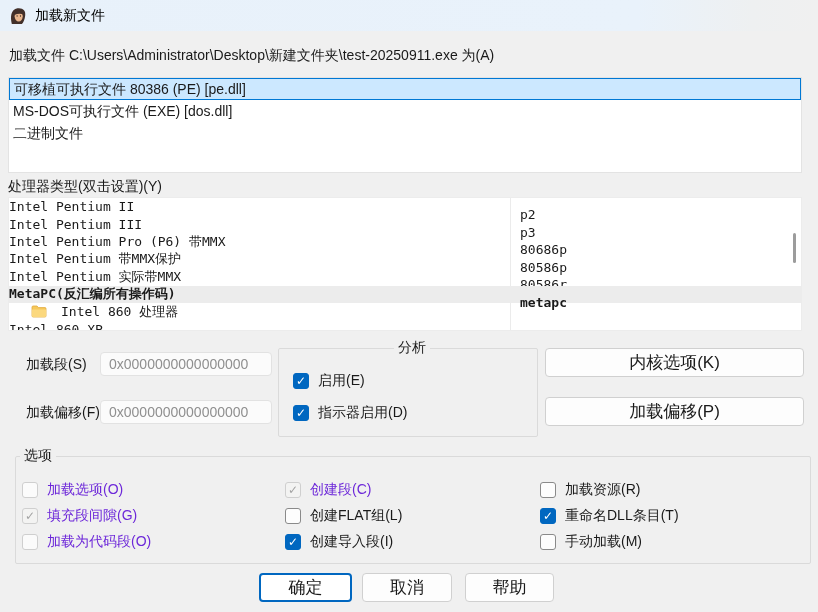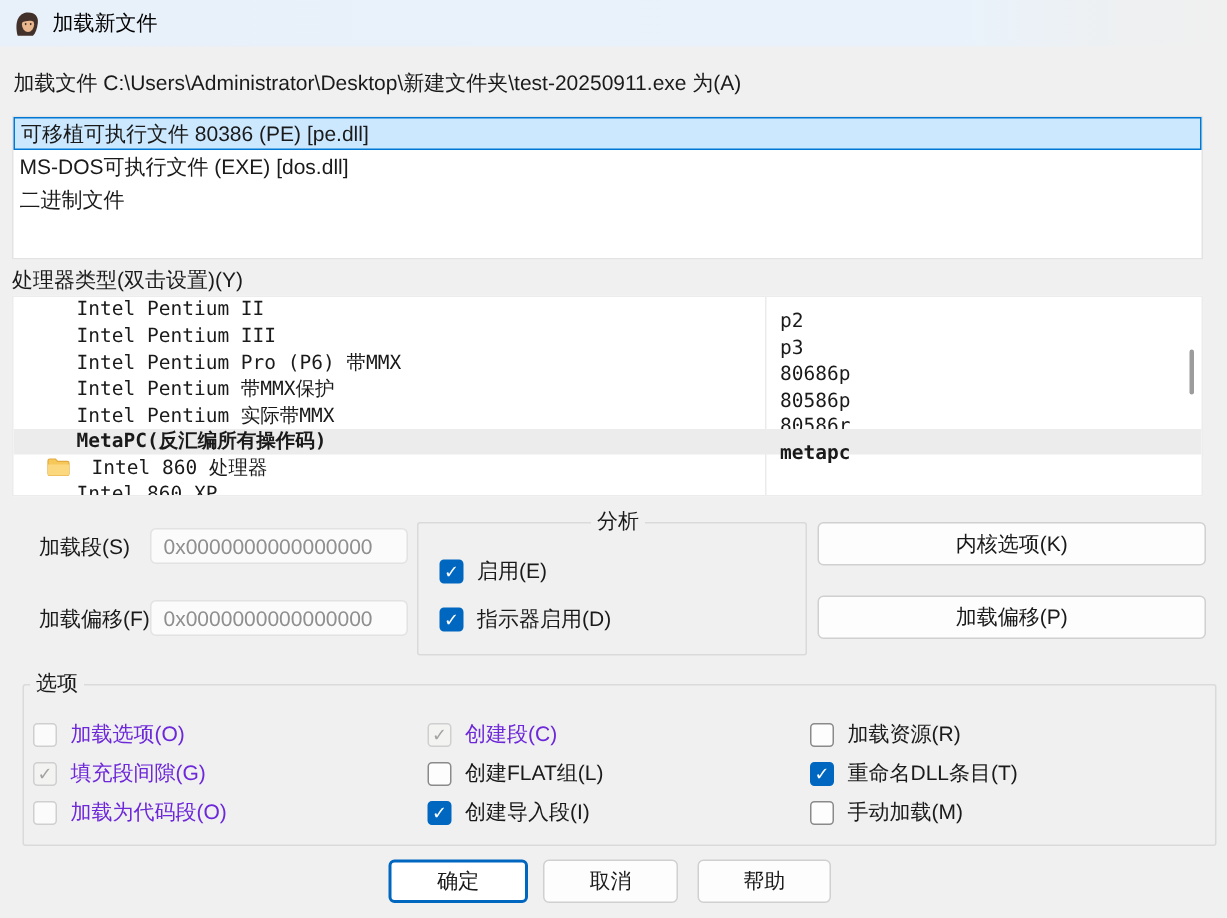--- a/index.html
+++ b/index.html
@@ -25,21 +25,21 @@
            box-sizing:border-box;white-space:nowrap;}
   .fmt-row.selected{background:#cce8ff;border:1px solid #0078d4;line-height:20px;}
 
   
   .proc-label{position:absolute;left:8px;top:178px;font-size:14px;}
   .proc-list{position:absolute;left:8px;top:197px;width:794px;height:134px;
              background:#fff;border:1px solid #ececec;box-sizing:border-box;
              overflow:hidden;font-family:"DejaVu Sans Mono","Liberation Mono",monospace;
              font-size:13px;}
   .proc-row{position:relative;height:17.5px;display:flex;align-items:center;white-space:nowrap;}
-  .proc-row .pname{padding-left:42px;}
+  .proc-row .pname{}
   .proc-row.has-folder .pname{padding-left:8px;}
   .proc-row .pid{position:absolute;left:511px;top:0;height:17.5px;display:flex;align-items:center;margin-top:8px;}
   .proc-row.selected{background:#ececec;font-weight:bold;align-items:flex-end;}
   .proc-colsep{position:absolute;left:501px;top:0;width:1px;height:132px;background:#ebebeb;}
   .proc-scrollthumb{position:absolute;right:5px;top:35px;width:3px;height:30px;
                     background:#9c9c9c;border-radius:2px;}
   .folder-ico{display:inline-block;width:16px;height:13px;margin:0 6px 0 22px;vertical-align:middle;}
 
   
   .fld-label{position:absolute;font-size:14px;margin-left:17px;}
@@ -59,21 +59,21 @@
           display:flex;align-items:center;justify-content:center;
           font-size:12px;line-height:1;flex:0 0 auto;}
   .cb-box.unchecked{background:#fdfdfd;border:1px solid #8a8a8a;color:transparent;}
   .cb-box.checked{background:#0067c0;border:1px solid #0067c0;color:#fff;}
   .cb-box.disabled.unchecked{background:#fbfbfb;border:1px solid #cfcfcf;}
   .cb-box.disabled.checked{background:#f3f3f2;border:1px solid #cfcfcf;color:#a3a3a3;}
   .cb-item.disabled .cb-label{color:#6d28d9;}
 
   
   .btn{position:absolute;box-sizing:border-box;background:#fdfdfd;border:1px solid #d0d0d0;
-       border-radius:4px;font-size:14px;color:#1a1a1a;display:flex;align-items:center;
+       border-radius:4px;font-size:17px;color:#1a1a1a;display:flex;align-items:center;
        justify-content:center;font-family:"Liberation Sans",sans-serif;cursor:default;}
   .btn.focused{border:2px solid #0067c0;background:#ffffff;}
 </style>
 </head>
 <body>
 
 <div class="dialog">
 
   <div class="titlebar">
     <svg class="appicon" viewBox="0 0 16 16">

